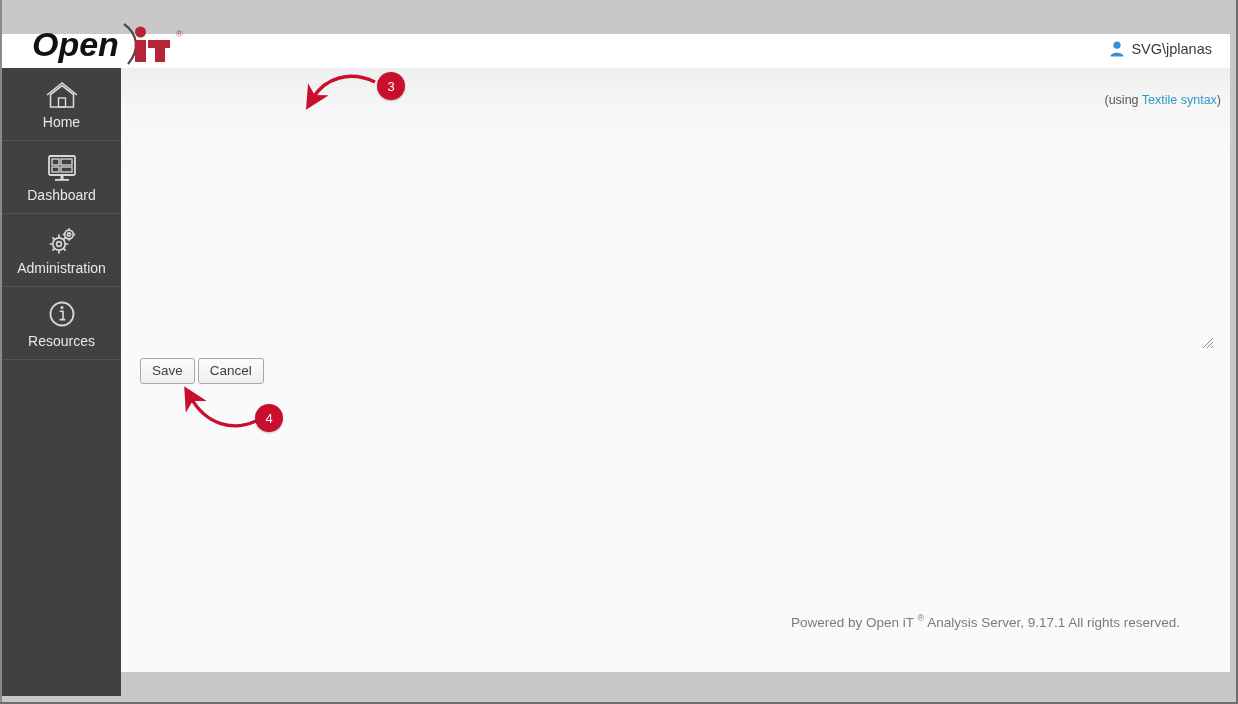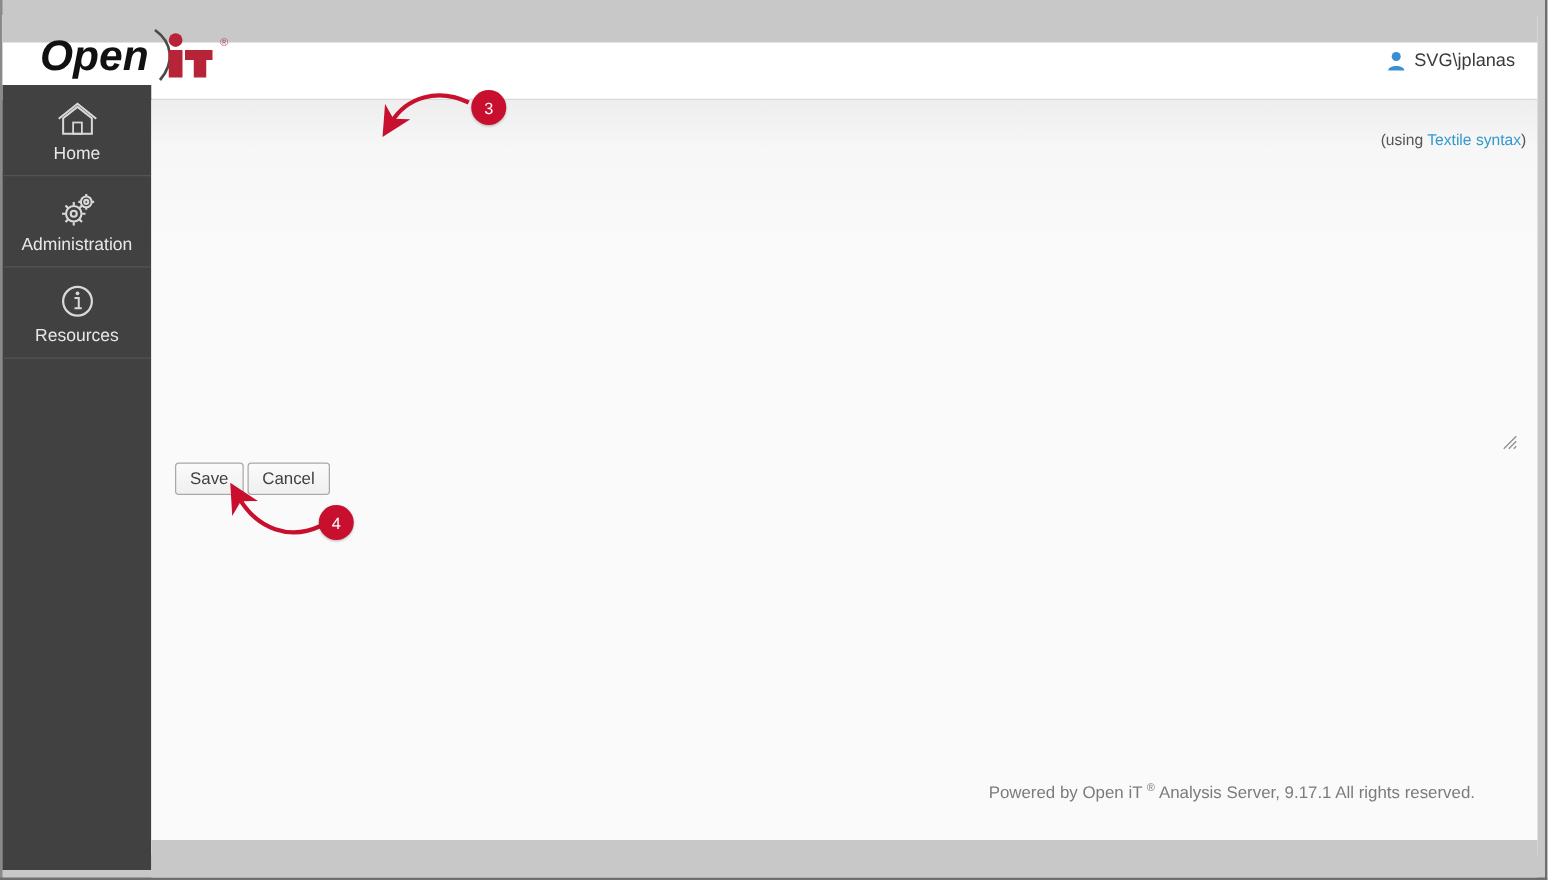--- a/index.html
+++ b/index.html
@@ -86,21 +86,20 @@
   .nav-item .nav-label {
     color: #e8e8e8; font-size: 14px; line-height: 1;
   }
 
   
   .content {
     position: absolute; left: 121px; top: 68px;
     width: 1109px; height: 604px;
     background: linear-gradient(to bottom, #eeeeee 0px, #f7f7f7 40px, #fafafa 120px, #fafafa 100%);
     overflow: hidden;
-    margin-top: 12px;
   }
   .syntax-note {
     position: absolute; right: 9px; top: 25px;
     font-size: 12.5px; color: #555555;
   }
   .syntax-note a { color: #3399cc; text-decoration: none; }
 
   .editor-box {
     position: absolute; left: 20px; top: 42px;
     width: 1076px; height: 238px;
@@ -208,20 +207,34 @@
         <svg width="34" height="30" viewBox="0 0 34 30" xmlns="http://www.w3.org/2000/svg">
           <path d="M2 15 L17 3 L32 15" stroke="#d9d9d9" stroke-width="1.6" fill="none"></path>
           <path d="M5.5 14.5 L5.5 27 L28.5 27 L28.5 14.5 L17 5.5 Z" stroke="#d9d9d9" stroke-width="1.6" fill="none"></path>
           <rect x="13.5" y="18" width="7" height="9" stroke="#d9d9d9" stroke-width="1.4" fill="none"></rect>
         </svg>
       </span>
       <span class="nav-label">Home</span>
     </div>
 
 
+    <div class="nav-item">
+      <span class="nav-icon">
+        <svg width="34" height="30" viewBox="0 0 34 30" xmlns="http://www.w3.org/2000/svg">
+          <rect x="4" y="3" width="26" height="19" rx="1.5" stroke="#d9d9d9" stroke-width="1.8" fill="none"></rect>
+          <rect x="7" y="6" width="7" height="6" stroke="#d9d9d9" stroke-width="1.3" fill="none"></rect>
+          <rect x="16" y="6" width="11" height="6" stroke="#d9d9d9" stroke-width="1.3" fill="none"></rect>
+          <rect x="7" y="14" width="7" height="5" stroke="#d9d9d9" stroke-width="1.3" fill="none"></rect>
+          <rect x="16" y="14" width="11" height="5" stroke="#d9d9d9" stroke-width="1.3" fill="none"></rect>
+          <rect x="15.5" y="22" width="3" height="4" fill="#d9d9d9"></rect>
+          <rect x="10" y="26" width="14" height="1.8" fill="#d9d9d9"></rect>
+        </svg>
+      </span>
+      <span class="nav-label">Dashboard</span>
+    </div>
 
 
     <div class="nav-item">
       <span class="nav-icon">
         <svg width="34" height="30" viewBox="0 0 34 30" xmlns="http://www.w3.org/2000/svg">
           <g stroke="#d9d9d9" stroke-width="1.7" fill="none">
             <circle cx="14" cy="18" r="6.2"></circle>
             <circle cx="14" cy="18" r="2.4"></circle>
             <path d="M14 8.6 L14 11.3 M14 24.7 L14 27.4 M4.6 18 L7.3 18 M20.7 18 L23.4 18
                      M7.4 11.4 L9.3 13.3 M18.7 22.7 L20.6 24.6

